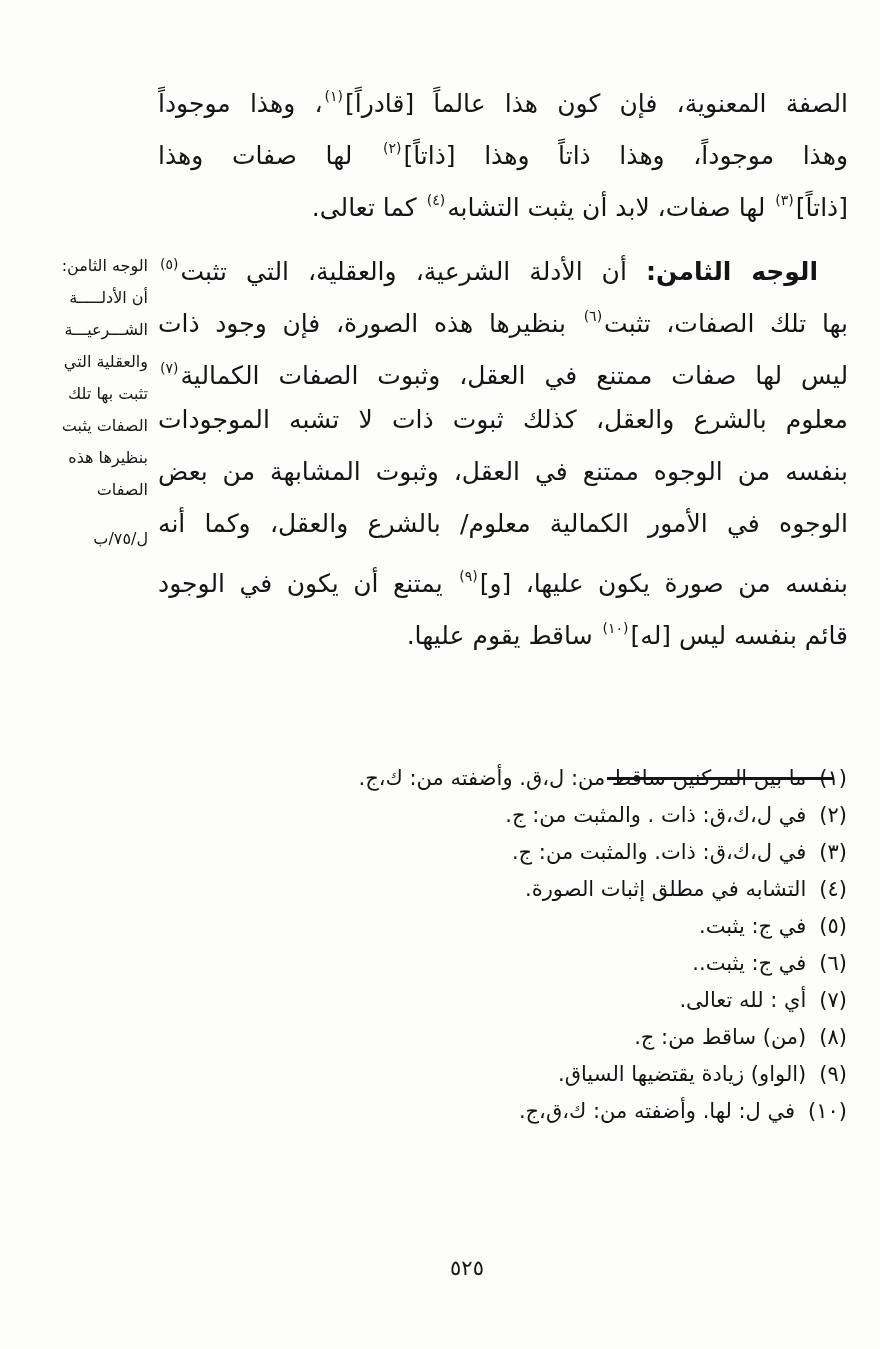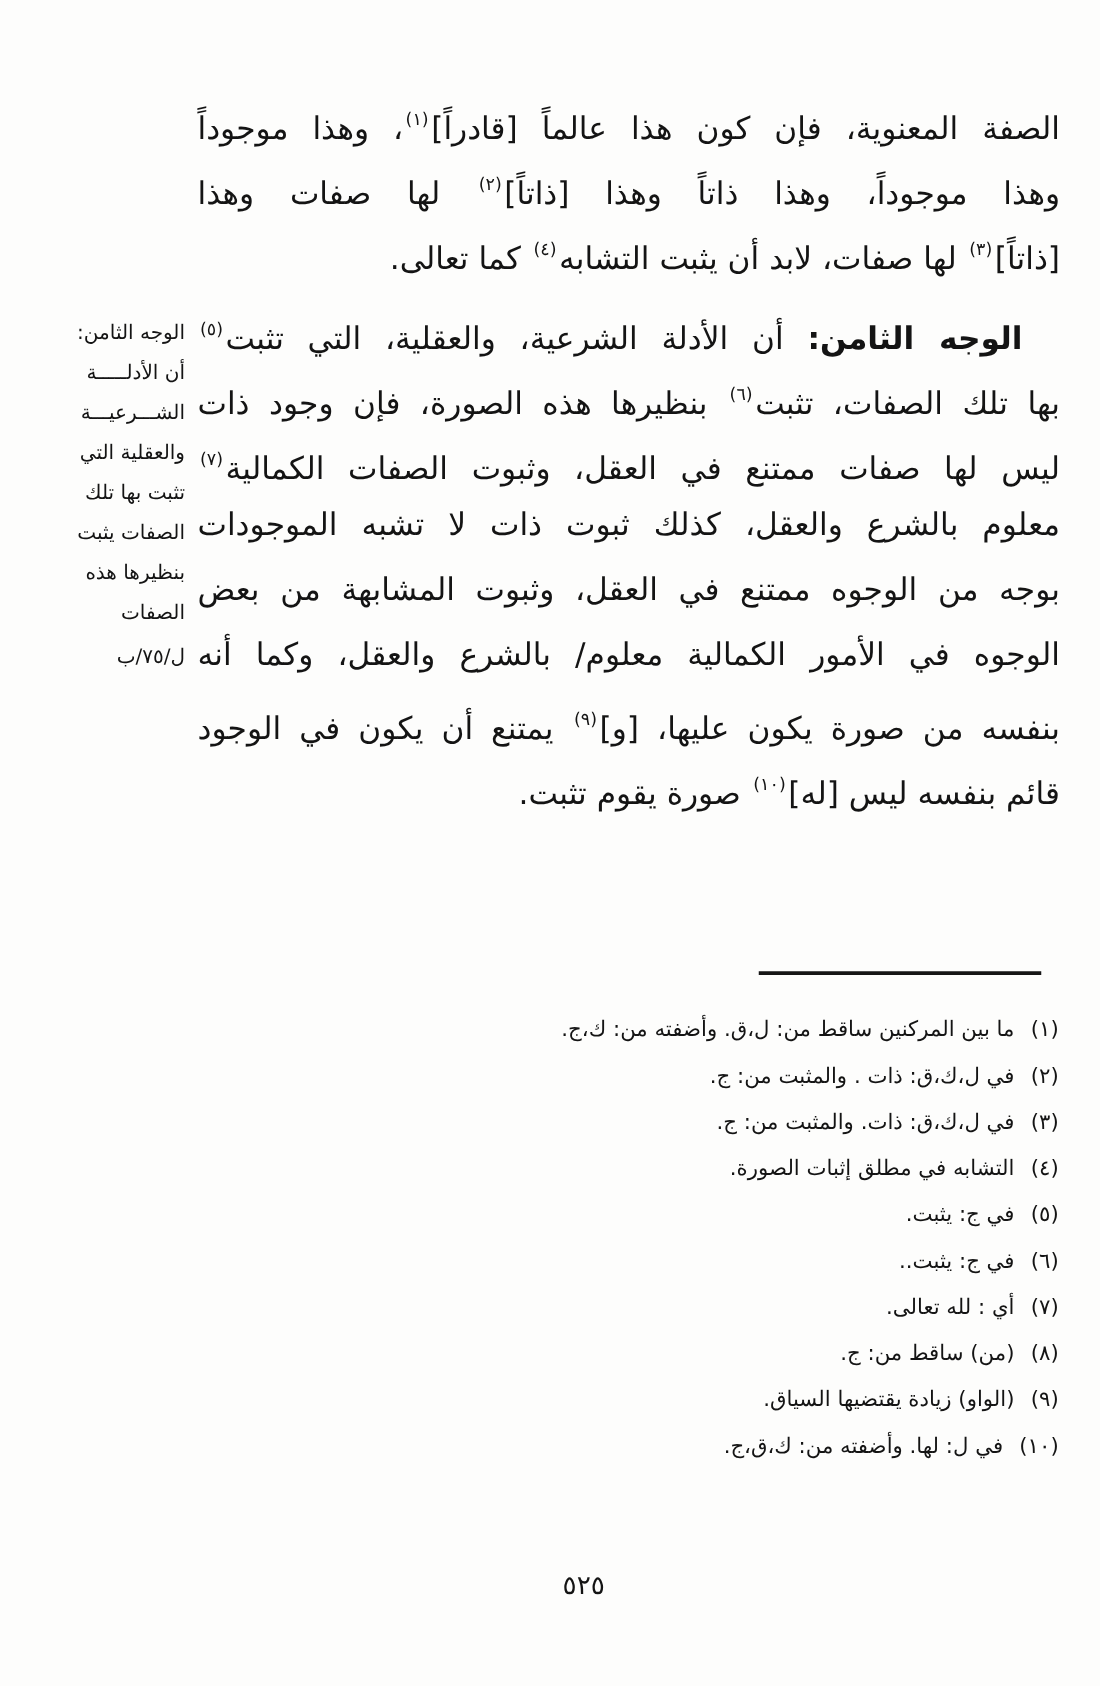--- a/index.html
+++ b/index.html
@@ -30,31 +30,31 @@
   .line.gap{margin-top:12px;}
   .seg-bold{font-weight:bold;}
   .seg-sup{font-size:14px;vertical-align:11px;padding:0 2px;}
   
   .margin-note{
     position:absolute;
     top:250px;left:20px;width:128px;
     font-size:16px;
   }
   .mn-line{line-height:32px;text-align:right;}
-  .mn-folio{margin-top:6px;line-height:26px;text-align:right;font-size:16px;}
+  .mn-folio{margin-top:20px;line-height:26px;text-align:right;font-size:16px;}
   
   .fn-rule{
     position:absolute;
     top:777px;left:607px;width:226px;height:3px;
     background:#161616;
   }
   .footnotes{
     position:absolute;
-    top:806px;right:33px;width:600px;
-    font-size:17px;
+    top:760px;right:33px;width:600px;
+    font-size:21px;
   }
   .fn-row{line-height:37px;text-align:right;}
   .fn-num{margin-left:13px;}
   
   .page-number{
     position:absolute;
     top:1256px;left:412px;width:110px;
     text-align:center;
     font-size:21px;
     letter-spacing:3px;
@@ -82,24 +82,24 @@
 
   <main class="body-text">
     <div id="main-lines">
         <div class="line"><span class="seg-text">الصفة المعنوية، فإن كون هذا عالماً [قادراً]</span><span class="seg-sup">(١)</span><span class="seg-text">، وهذا موجوداً</span></div>
         <div class="line"><span class="seg-text">وهذا موجوداً، وهذا ذاتاً وهذا [ذاتاً]</span><span class="seg-sup">(٢)</span><span class="seg-text"> لها صفات وهذا</span></div>
         <div class="line ragged"><span class="seg-text">[ذاتاً]</span><span class="seg-sup">(٣)</span><span class="seg-text"> لها صفات، لابد أن يثبت التشابه</span><span class="seg-sup">(٤)</span><span class="seg-text"> كما تعالى.</span></div>
         <div class="line indent gap"><span class="seg-bold">الوجه الثامن:</span><span class="seg-text"> أن الأدلة الشرعية، والعقلية، التي تثبت</span><span class="seg-sup">(٥)</span></div>
         <div class="line"><span class="seg-text">بها تلك الصفات، تثبت</span><span class="seg-sup">(٦)</span><span class="seg-text"> بنظيرها هذه الصورة، فإن وجود ذات</span></div>
         <div class="line"><span class="seg-text">ليس لها صفات ممتنع في العقل، وثبوت الصفات الكمالية</span><span class="seg-sup">(٧)</span></div>
         <div class="line"><span class="seg-text">معلوم بالشرع والعقل، كذلك ثبوت ذات لا تشبه الموجودات</span></div>
-        <div class="line"><span class="seg-text">بوجه من الوجوه ممتنع في العقل، وثبوت المشابهة من بعض</span></div>
+        <div class="line"><span class="seg-text">بنفسه من الوجوه ممتنع في العقل، وثبوت المشابهة من بعض</span></div>
         <div class="line"><span class="seg-text">الوجوه في الأمور الكمالية معلوم/ بالشرع والعقل، وكما أنه</span></div>
         <div class="line"><span class="seg-text">بنفسه من صورة يكون عليها، [و]</span><span class="seg-sup">(٩)</span><span class="seg-text"> يمتنع أن يكون في الوجود</span></div>
-        <div class="line ragged"><span class="seg-text">قائم بنفسه ليس [له]</span><span class="seg-sup">(١٠)</span><span class="seg-text"> صورة يقوم تثبت.</span></div>
+        <div class="line ragged"><span class="seg-text">قائم بنفسه ليس [له]</span><span class="seg-sup">(١٠)</span><span class="seg-text"> ساقط يقوم عليها.</span></div>
       </div>
   </main>
 
   <div class="fn-rule"></div>
 
   <section class="footnotes">
     <div id="footnote-list">
         <div class="fn-row"><span class="fn-num">(١)</span><span class="fn-text">ما بين المركنين ساقط من: ل،ق. وأضفته من: ك،ج.</span></div>
         <div class="fn-row"><span class="fn-num">(٢)</span><span class="fn-text">في ل،ك،ق: ذات . والمثبت من: ج.</span></div>
         <div class="fn-row"><span class="fn-num">(٣)</span><span class="fn-text">في ل،ك،ق: ذات. والمثبت من: ج.</span></div>

